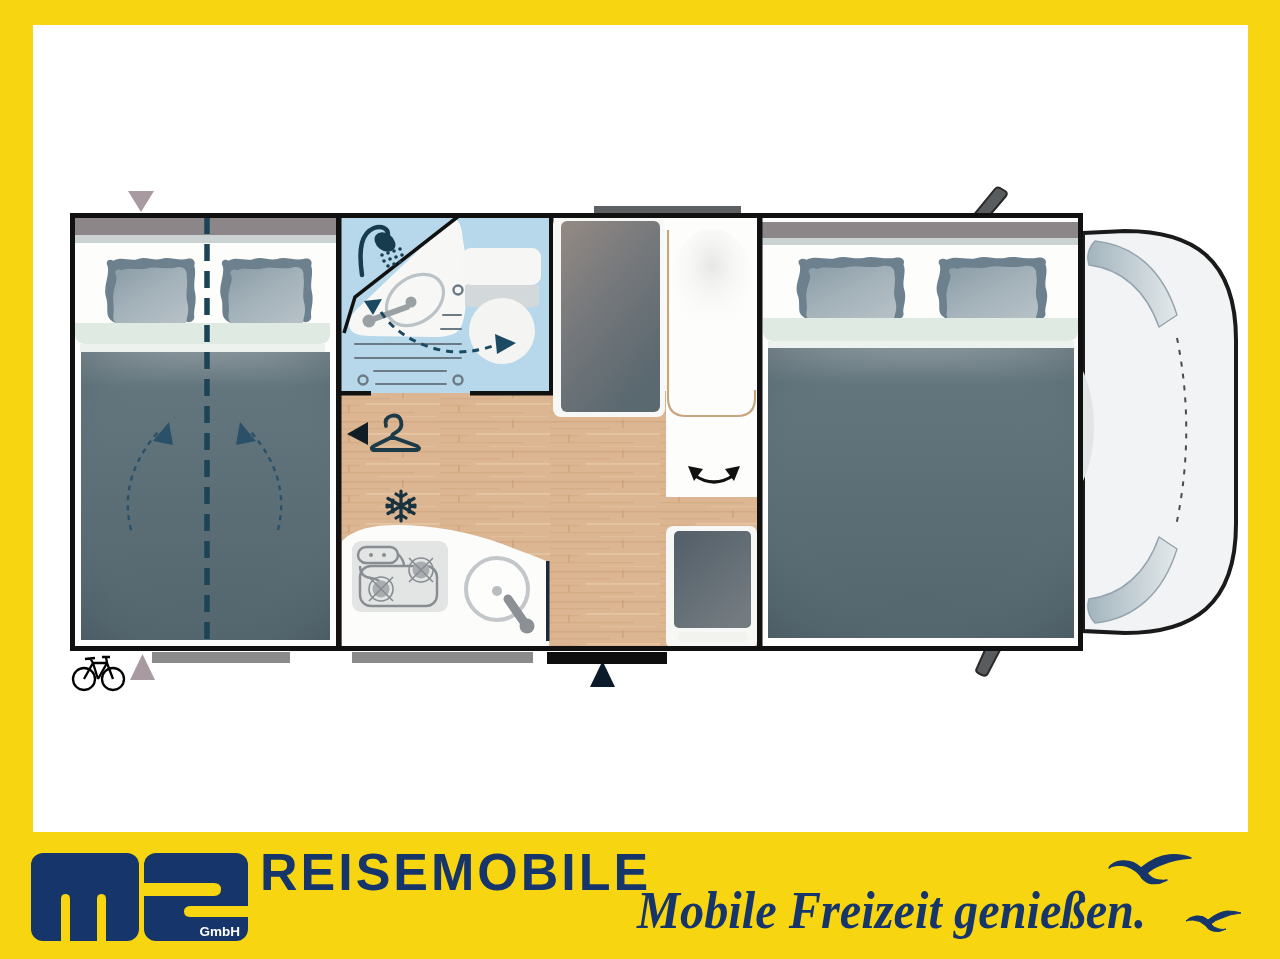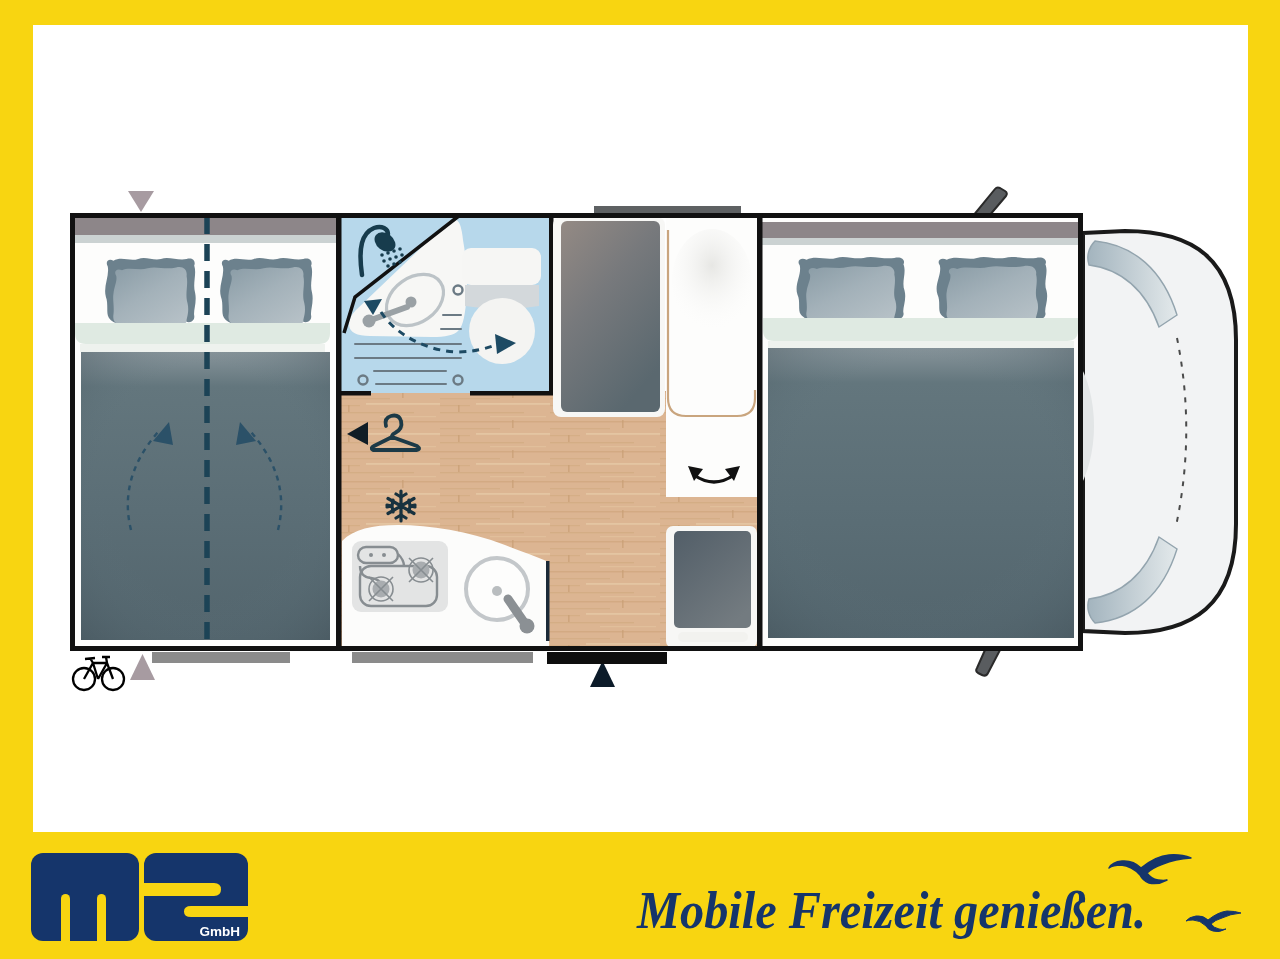--- a/index.html
+++ b/index.html
@@ -290,15 +290,16 @@
 <path d="M144,883 L214,883 Q221,883 221,889.5 Q221,896 214,896 L144,896 Z" fill="#f8d511"></path>
 <path d="M248,906 L191,906 Q184,906 184,911.5 Q184,917 191,917 L248,917 Z" fill="#f8d511"></path>
 <text x="240" y="936" font-family="Liberation Sans, sans-serif" font-size="13.5" font-weight="bold" fill="#ffffff" text-anchor="end">GmbH</text>
 </g>
 
 <path d="M1109,868 Q1112,862 1122,861 Q1133,860 1141,868 Q1156,856 1169,855 Q1181,854 1191,858 Q1175,859 1163,864 Q1152,868 1147,873 Q1151,879 1158,880 Q1164,881 1167,880 Q1158,885 1149,883 Q1143,881 1140,875 Q1132,866 1121,865 Q1113,865 1109,868 Z" fill="#15356b" stroke="#15356b" stroke-width="1.5" stroke-linejoin="round"></path>
 
 <path d="M1186,921 Q1189,917 1196,916 Q1203,915 1208,920 Q1218,912 1227,911 Q1235,911 1241,913 Q1230,914 1222,918 Q1215,920 1211,924 Q1214,928 1219,929 Q1223,930 1226,929 Q1219,933 1213,931 Q1208,930 1206,926 Q1200,920 1193,920 Q1188,920 1186,921 Z" fill="#15356b" stroke="#15356b" stroke-width="1" stroke-linejoin="round"></path>
 </svg>
 
+<div class="abs" style="left:260px;top:842px;font-size:52px;font-weight:bold;color:#15356b;letter-spacing:3px;">REISEMOBILE</div>
 
 <div class="abs" style="left:637px;top:881px;font-family:'Liberation Serif',serif;font-style:italic;font-weight:bold;font-size:52px;color:#15356b;transform-origin:0 0;transform:scaleX(0.93);">Mobile Freizeit genießen.</div>
 </div>
 
 </body></html>

